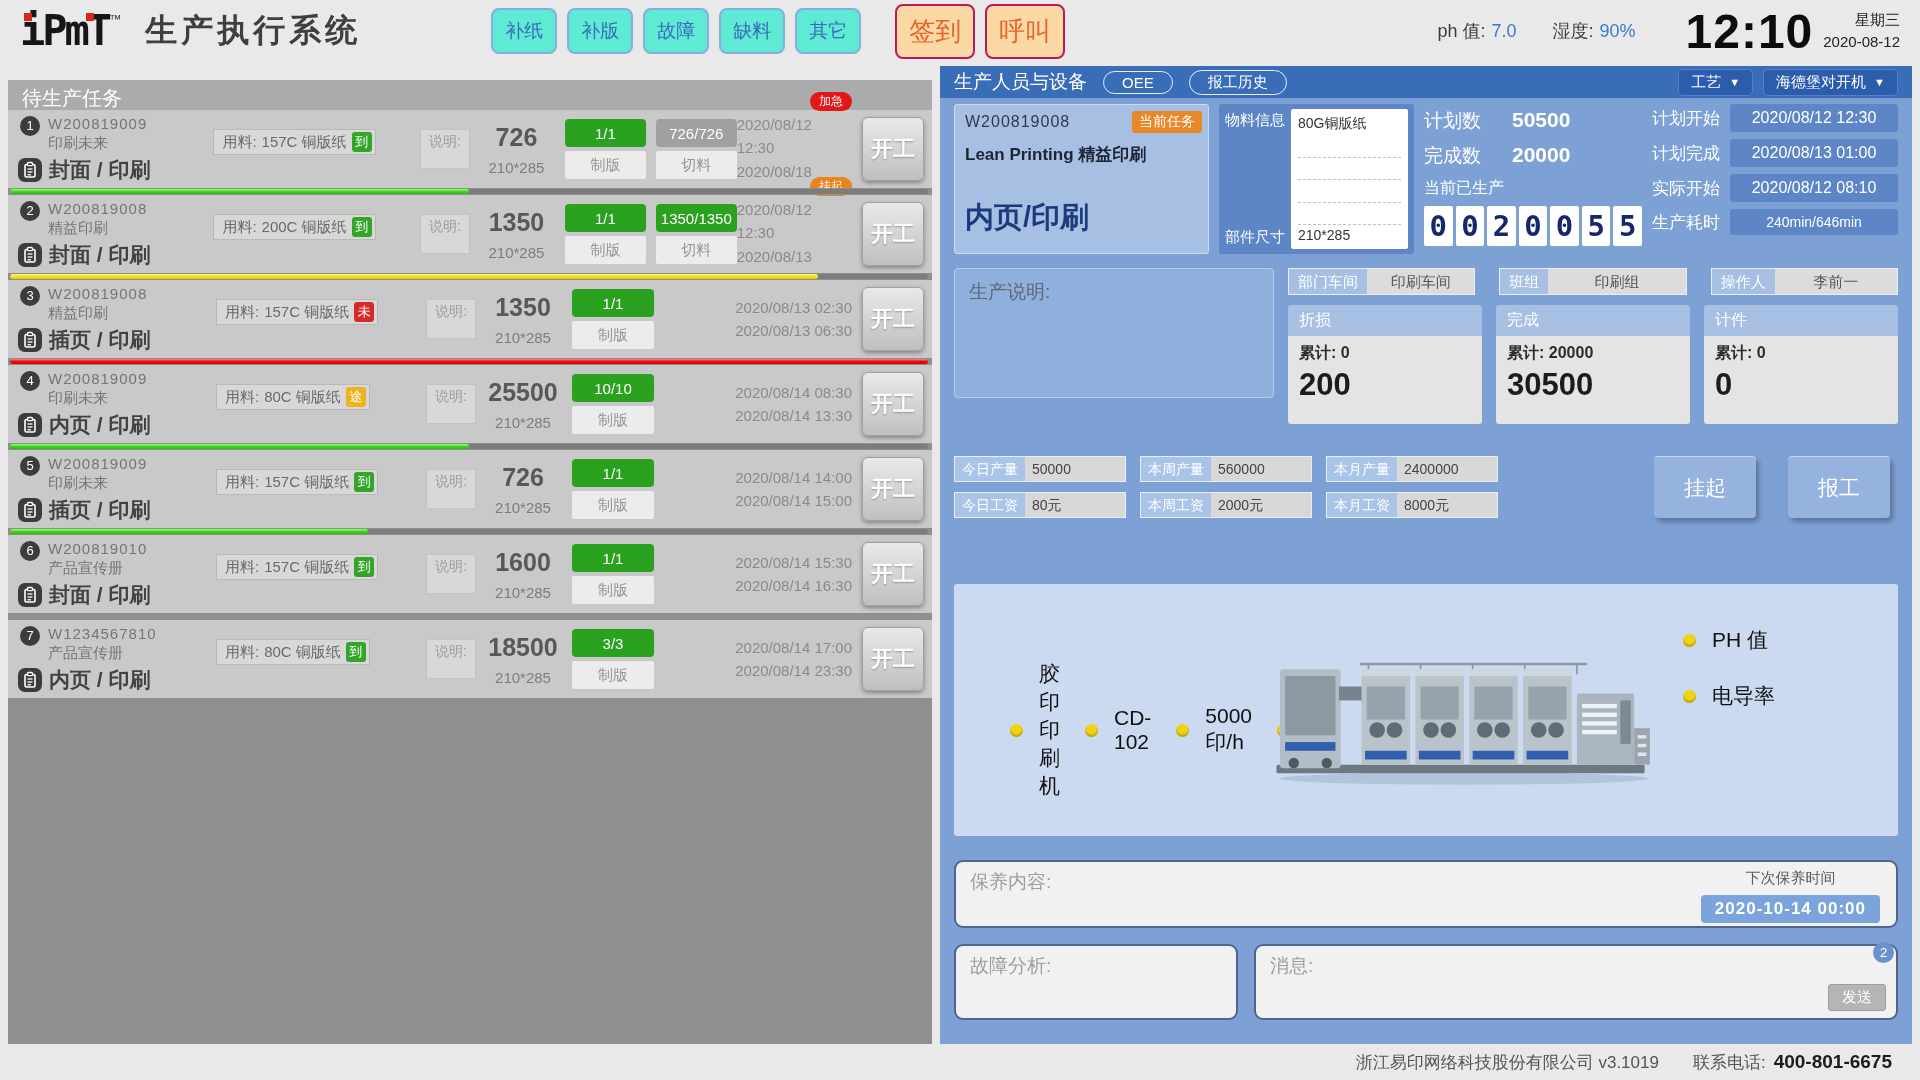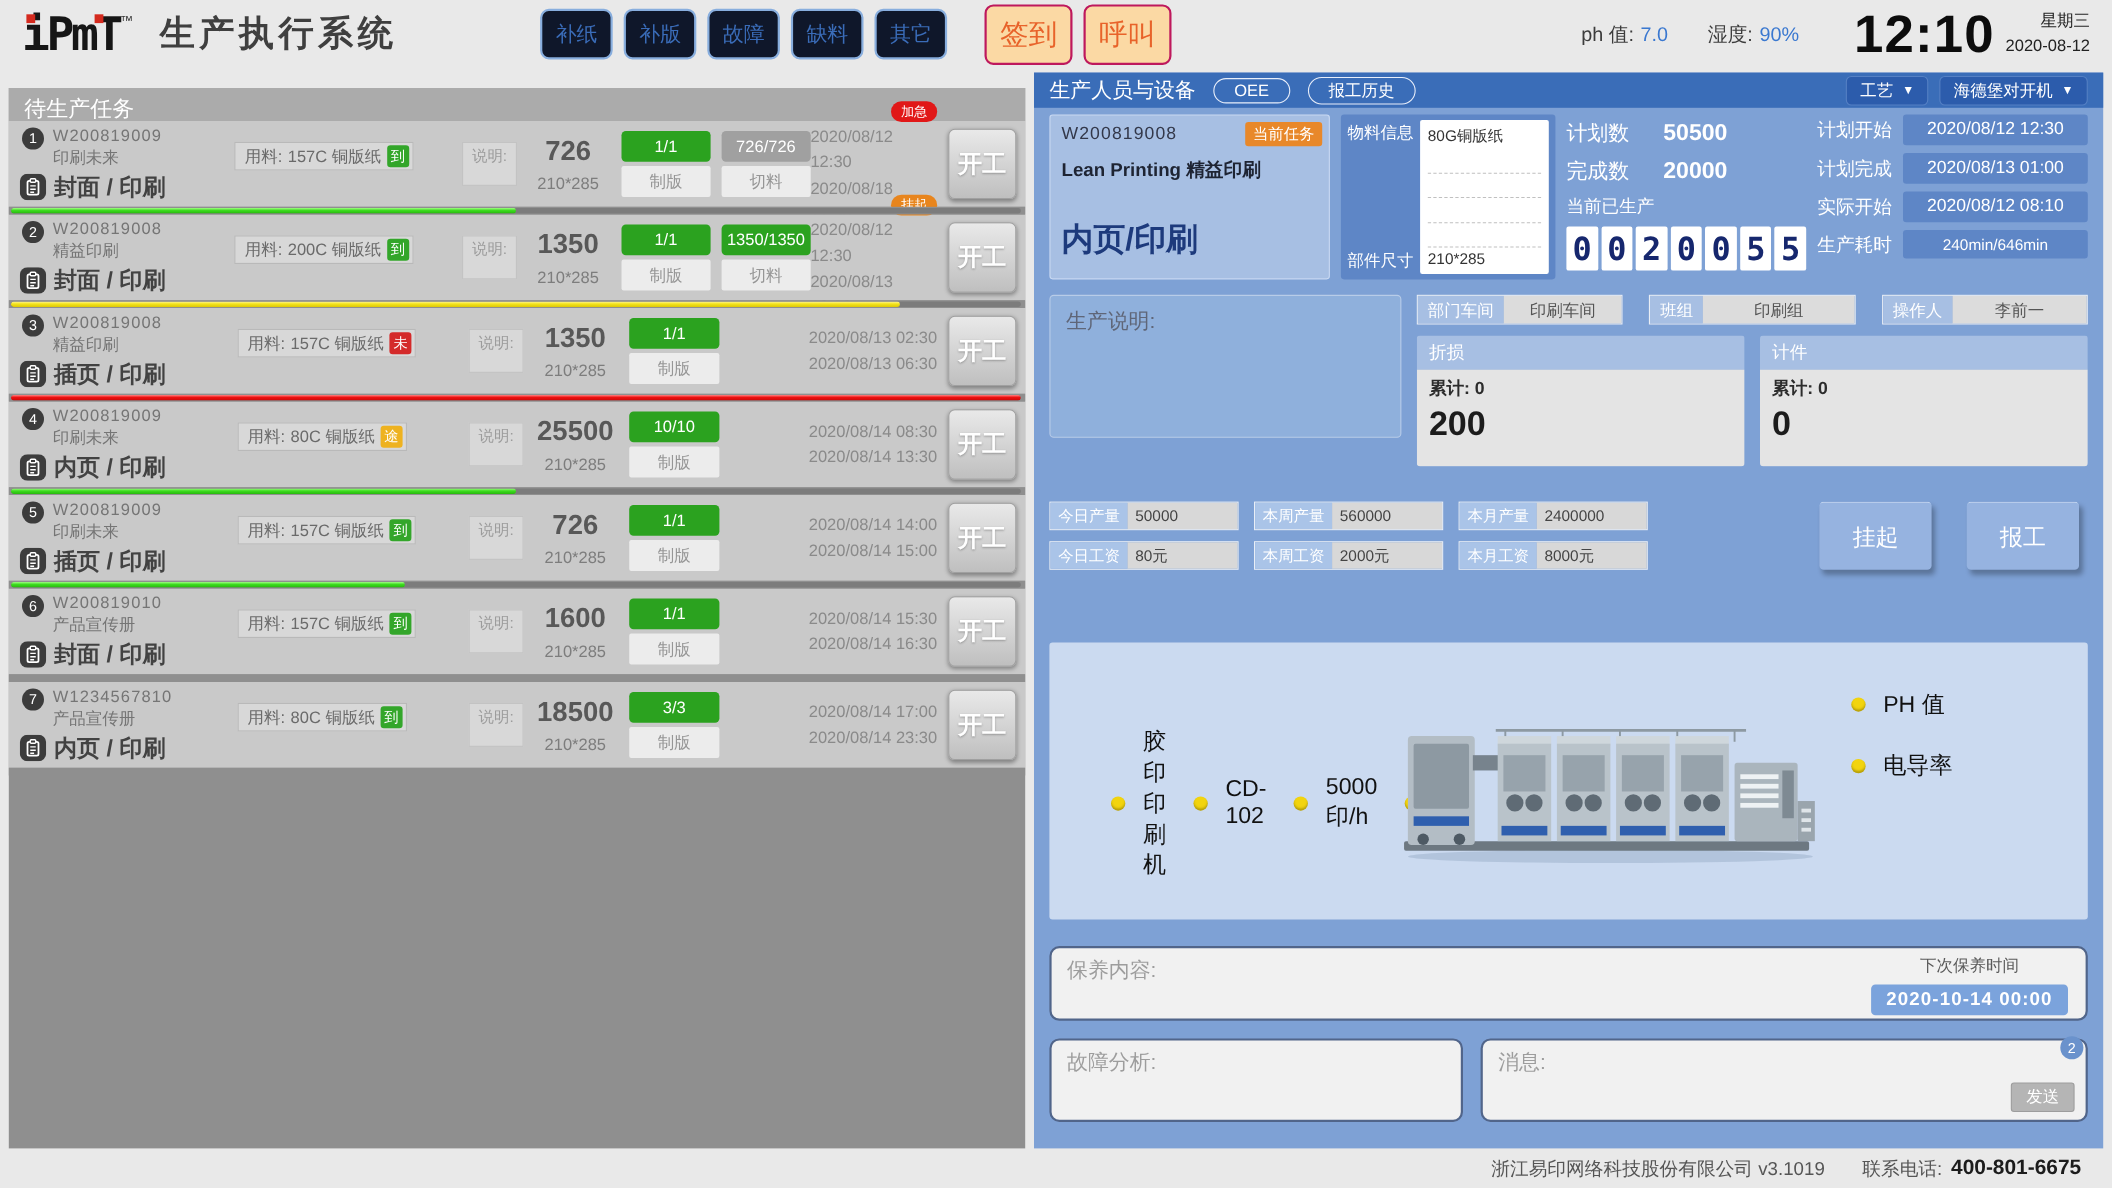--- a/index.html
+++ b/index.html
@@ -10,21 +10,21 @@
 .top-bar{height:62px;display:flex;align-items:center;padding:0 20px;gap:10px;background:#e9e9e9;}
 .logo{position:relative;display:flex;align-items:flex-start;}
 .logo-text{font-family:"DejaVu Sans Mono",monospace;font-weight:bold;font-size:42px;line-height:1;color:#161616;letter-spacing:-3px;}
 .logo-dot{position:absolute;width:8px;height:8px;background:#d42a1e;}
 .logo-dot.d1{left:4px;top:3px;}
 .logo-dot.d2{left:66px;top:3px;}
 .tm{font-size:12px;color:#333;margin-top:2px;}
 .app-title{font-size:32px;font-weight:bold;color:#3f3f3f;letter-spacing:4px;margin-left:14px;}
 .btn-group{display:flex;gap:10px;margin-left:120px;}
 .alert-group{margin-left:24px;}
-.qbtn{background:#0f172a;border:2px solid #88aede;color:#3a6cb8;font-size:19px;padding:8px 12px;border-radius:8px;cursor:pointer;font-family:inherit;}
+.qbtn{background:#5eead4;border:2px solid #88aede;color:#3a6cb8;font-size:19px;padding:8px 12px;border-radius:8px;cursor:pointer;font-family:inherit;}
 .abtn{background:#fbd9a4;border:2px solid #be185d;color:#e8632a;font-size:26px;padding:8px 12px;border-radius:8px;cursor:pointer;font-family:inherit;}
 .env{margin-left:auto;display:flex;gap:36px;font-size:18px;color:#3c3c3c;align-items:center;}
 .env .v{color:#3a78d0;margin-left:6px;}
 .clock-area{display:flex;align-items:center;gap:10px;margin-left:40px;}
 .clock{font-size:48px;font-weight:bold;color:#0c0c0c;letter-spacing:1px;}
 .datebox{font-size:15px;color:#222;text-align:right;line-height:1.5;}
 
 
 .main{display:flex;height:982px;padding:0 8px;gap:8px;align-items:stretch;}
 
@@ -137,21 +137,21 @@
 .sensor-list{width:175px;display:flex;flex-direction:column;gap:28px;padding-top:2px;}
 
 
 .white-box{background:#f1f1f1;border:2px solid #51658a;border-radius:9px;}
 .maintenance-box{margin-top:24px;height:68px;padding:7px 14px;position:relative;}
 .box-label{color:#9d9d9d;font-size:19px;}
 .mb-right{position:absolute;top:7px;right:16px;text-align:center;}
 .next-label{color:#5a5a5a;font-size:15px;}
 .next-pill{margin-top:7px;background:#7ba3dc;color:#fff;font-size:17px;font-weight:bold;padding:4px 14px;border-radius:4px;letter-spacing:1px;}
 .bottom-row{margin-top:16px;display:flex;gap:16px;height:76px;}
-.fault-box{width:376px;padding:7px 14px;cursor:text;}
+.fault-box{width:284px;padding:7px 14px;cursor:text;}
 .msg-box{flex:1;padding:7px 14px;position:relative;cursor:text;}
 .msg-badge{position:absolute;top:-4px;right:2px;width:21px;height:21px;border-radius:50%;background:#6a92cc;color:#fff;font-size:13px;display:flex;align-items:center;justify-content:center;}
 .send-btn{position:absolute;right:10px;bottom:7px;background:#b5b5b5;color:#fff;border:1px solid #9d9d9d;border-radius:3px;font-size:15px;padding:3px 13px;cursor:pointer;font-family:inherit;}
 
 
 .footer{height:36px;background:#e9e9e9;display:flex;align-items:center;justify-content:flex-end;padding-right:28px;gap:34px;}
 .f-company{font-size:17px;color:#555;}
 .f-phone-wrap{font-size:17px;color:#555;display:flex;align-items:center;gap:8px;}
 .f-phone{font-weight:bold;color:#1c1c1c;font-size:19px;}
 </style>
@@ -637,20 +637,27 @@
               <span class="pl">操作人</span>
               <span class="pv">李前一</span>
             </div>
           </div>
           <div class="cards">
             <div class="scard">
               <div class="sc-head">折损</div>
               <div class="sc-body">
                 <div class="cum"><span>累计:</span> <span>0</span></div>
                 <div class="big-num">200</div>
+              </div>
+            </div>
+            <div class="scard">
+              <div class="sc-head">完成</div>
+              <div class="sc-body">
+                <div class="cum"><span>累计:</span> <span>20000</span></div>
+                <div class="big-num">30500</div>
               </div>
             </div>
             <div class="scard">
               <div class="sc-head">计件</div>
               <div class="sc-body">
                 <div class="cum"><span>累计:</span> <span>0</span></div>
                 <div class="big-num">0</div>
               </div>
             </div>
           </div>

